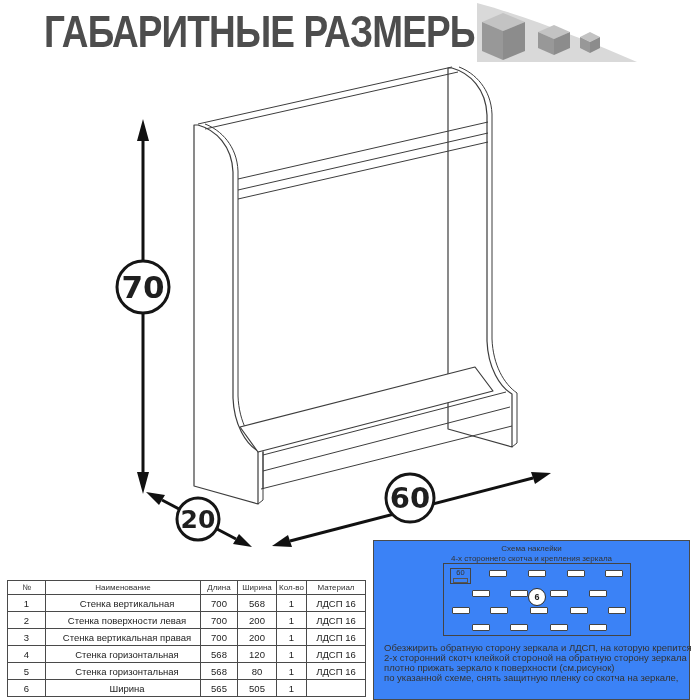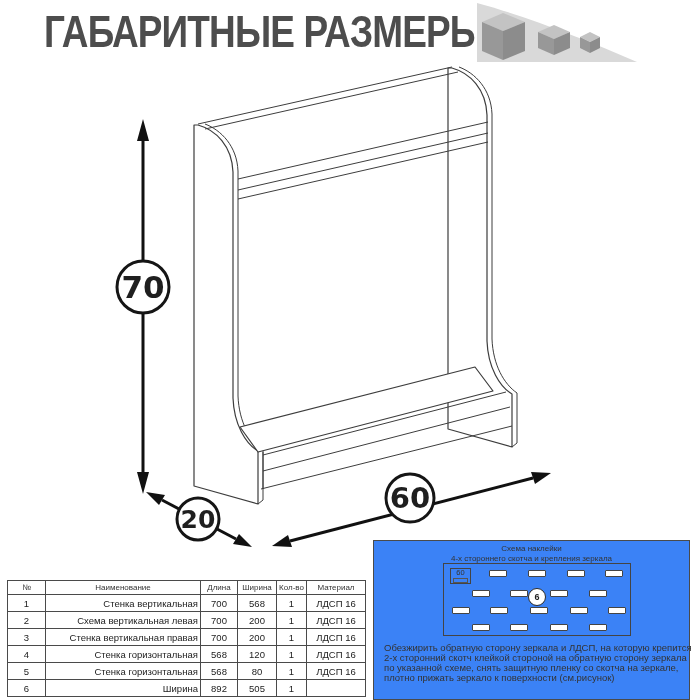--- a/index.html
+++ b/index.html
@@ -11,21 +11,21 @@
   #page-title{left:44px;top:10px;font-size:44px;line-height:44px;font-weight:bold;
               color:#4d4d4d;letter-spacing:-1px;transform:scaleX(0.84);transform-origin:left top;
               white-space:nowrap;}
 
   
   #parts-table{left:7px;top:580px;border-collapse:collapse;table-layout:fixed;width:358px;}
   #parts-table th,#parts-table td{border:1px solid #4a4a4a;padding:0 2px;overflow:hidden;
               white-space:nowrap;background:#fff;}
   #parts-table th{height:13px;font-size:8px;font-weight:normal;color:#333;text-align:center;}
   #parts-table td{height:16px;font-size:9.5px;color:#222;text-align:center;}
-  #parts-table td.name{text-align:right;padding-left:10px;}
+  #parts-table td.name{text-align:center;padding-left:10px;}
 
   
   #schema-box{left:373px;top:540px;width:315px;height:158px;border:1px solid #4a4a4a;background:#3b82f6;}
   .schema-title{width:100%;text-align:center;font-size:8px;color:#333;line-height:9.5px;}
   #mirror-rect{left:69px;top:22px;width:186px;height:71px;border:1px solid #444;}
   .strip{position:absolute;width:16px;height:5px;border:1px solid #444;border-radius:1px;background:#fff;}
   #strip-length-box{left:6px;top:4px;width:19px;height:14px;border:1px solid #444;
        display:flex;flex-direction:column;align-items:center;justify-content:center;}
   #strip-length-box .lbl{font-size:7.5px;line-height:7.5px;color:#333;}
   #strip-length-box .ministrip{width:13px;height:3px;border:1px solid #555;margin-top:1px;}
@@ -124,21 +124,21 @@
     <tr>
       <td>1</td>
       <td class="name">Стенка вертикальная</td>
       <td>700</td>
       <td>568</td>
       <td>1</td>
       <td>ЛДСП 16</td>
     </tr>
     <tr>
       <td>2</td>
-      <td class="name">Схема вертикальная левая</td>
+      <td class="name">Стенка поверхности левая</td>
       <td>700</td>
       <td>200</td>
       <td>1</td>
       <td>ЛДСП 16</td>
     </tr>
     <tr>
       <td>3</td>
       <td class="name">Стенка вертикальная правая</td>
       <td>700</td>
       <td>200</td>
@@ -157,21 +157,21 @@
       <td>5</td>
       <td class="name">Стенка горизонтальная</td>
       <td>568</td>
       <td>80</td>
       <td>1</td>
       <td>ЛДСП 16</td>
     </tr>
     <tr>
       <td>6</td>
       <td class="name">Ширина</td>
-      <td>892</td>
+      <td>565</td>
       <td>505</td>
       <td>1</td>
       <td></td>
     </tr>
   </tbody>
 </table>
 
 <div class="abs" id="schema-box">
   <div class="schema-title" style="margin-top:3px">Схема наклейки</div>
   <div class="schema-title">4-х стороннего скотча и крепления зеркала</div>
@@ -199,16 +199,16 @@
     <div class="strip" style="left:66px;top:60px"></div>
     <div class="strip" style="left:106px;top:60px"></div>
     <div class="strip" style="left:145px;top:60px"></div>
 
     <div class="abs" id="mirror-badge">6</div>
   </div>
 
   <div class="abs" id="instructions">
     <div>Обезжирить обратную сторону зеркала и  ЛДСП, на которую крепится</div>
     <div>2-х сторонний скотч клейкой стороной на обратную сторону зеркала</div>
+    <div>плотно прижать зеркало к поверхности (см.рисунок)</div>
     <div>по указанной схеме, снять защитную пленку со скотча  на зеркале,</div>
-    <div>плотно прижать зеркало к поверхности (см.рисунок)</div>
   </div>
 </div>
 
 </body></html>

